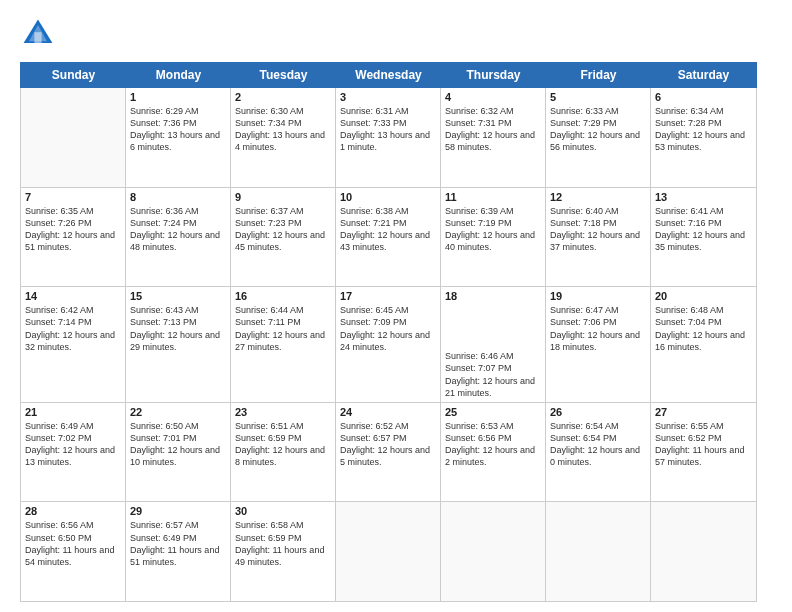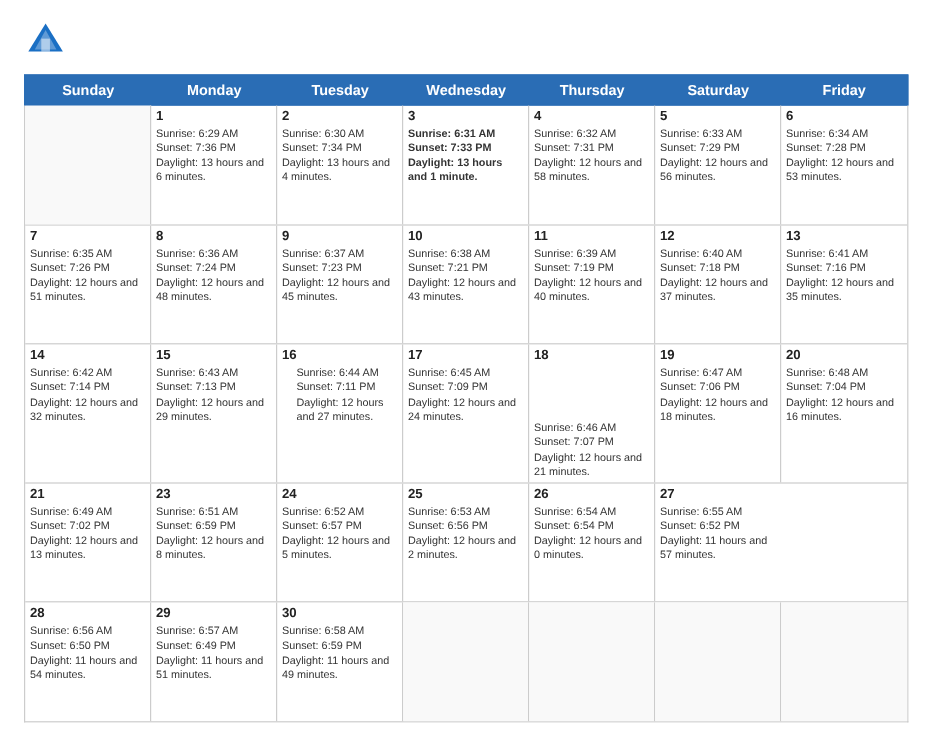--- a/index.html
+++ b/index.html
@@ -136,41 +136,41 @@
     </div>
   </div>
 
   <div class="calendar">
     <div class="cal-header">
     <div class="cal-header-cell">Sunday</div>
         <div class="cal-header-cell">Monday</div>
         <div class="cal-header-cell">Tuesday</div>
         <div class="cal-header-cell">Wednesday</div>
         <div class="cal-header-cell">Thursday</div>
+        <div class="cal-header-cell">Friday</div>
         <div class="cal-header-cell">Saturday</div>
-        <div class="cal-header-cell">Friday</div>
       </div>
     <div class="cal-body">
     <div class="cal-row">
           <div class="cal-cell empty"></div>
           <div class="cal-cell">
             <div class="day-num">1</div>
             <div class="cell-text" style="white-space: pre-line;">Sunrise: 6:29 AM
 Sunset: 7:36 PM
 Daylight: 13 hours and 6 minutes.</div>
           </div>
           <div class="cal-cell">
             <div class="day-num">2</div>
             <div class="cell-text" style="white-space: pre-line;">Sunrise: 6:30 AM
 Sunset: 7:34 PM
 Daylight: 13 hours and 4 minutes.</div>
           </div>
           <div class="cal-cell">
             <div class="day-num">3</div>
-            <div class="cell-text" style="white-space: pre-line; font-weight: bold;">Sunrise: 6:31 AM
+            <div class="cell-text" style="white-space: pre-line;">Sunrise: 6:31 AM
 Sunset: 7:33 PM
 Daylight: 13 hours and 1 minute.</div>
           </div>
           <div class="cal-cell">
             <div class="day-num">4</div>
             <div class="cell-text" style="white-space: pre-line;">Sunrise: 6:32 AM
 Sunset: 7:31 PM
 Daylight: 12 hours and 58 minutes.</div>
           </div>
           <div class="cal-cell">
@@ -238,21 +238,21 @@
 Daylight: 12 hours and 32 minutes.</div>
           </div>
           <div class="cal-cell">
             <div class="day-num">15</div>
             <div class="cell-text" style="white-space: pre-line;">Sunrise: 6:43 AM
 Sunset: 7:13 PM
 Daylight: 12 hours and 29 minutes.</div>
           </div>
           <div class="cal-cell">
             <div class="day-num">16</div>
-            <div class="cell-text" style="white-space: pre-line; margin-left: 12px;">Sunrise: 6:44 AM
+            <div class="cell-text" style="white-space: pre-line;">Sunrise: 6:44 AM
 Sunset: 7:11 PM
 Daylight: 12 hours and 27 minutes.</div>
           </div>
           <div class="cal-cell">
             <div class="day-num">17</div>
             <div class="cell-text" style="white-space: pre-line;">Sunrise: 6:45 AM
 Sunset: 7:09 PM
 Daylight: 12 hours and 24 minutes.</div>
           </div>
           <div class="cal-cell">
@@ -273,20 +273,26 @@
 Sunset: 7:04 PM
 Daylight: 12 hours and 16 minutes.</div>
           </div>
         </div>
         <div class="cal-row">
           <div class="cal-cell">
             <div class="day-num">21</div>
             <div class="cell-text" style="white-space: pre-line;">Sunrise: 6:49 AM
 Sunset: 7:02 PM
 Daylight: 12 hours and 13 minutes.</div>
+          </div>
+          <div class="cal-cell">
+            <div class="day-num">22</div>
+            <div class="cell-text" style="white-space: pre-line;">Sunrise: 6:50 AM
+Sunset: 7:01 PM
+Daylight: 12 hours and 10 minutes.</div>
           </div>
           <div class="cal-cell">
             <div class="day-num">23</div>
             <div class="cell-text" style="white-space: pre-line;">Sunrise: 6:51 AM
 Sunset: 6:59 PM
 Daylight: 12 hours and 8 minutes.</div>
           </div>
           <div class="cal-cell">
             <div class="day-num">24</div>
             <div class="cell-text" style="white-space: pre-line;">Sunrise: 6:52 AM

